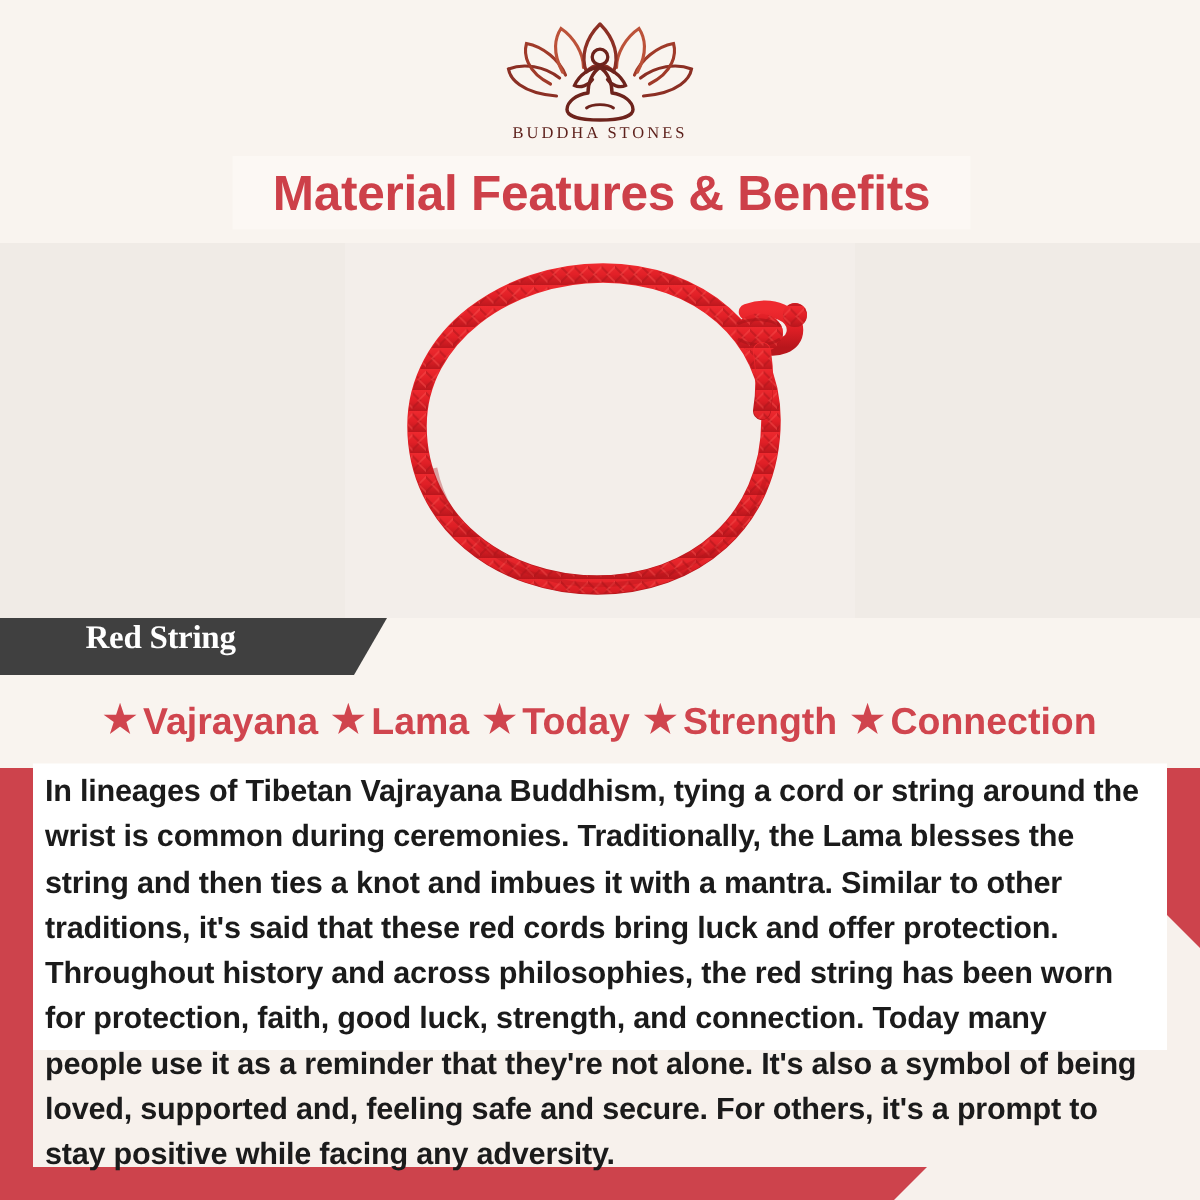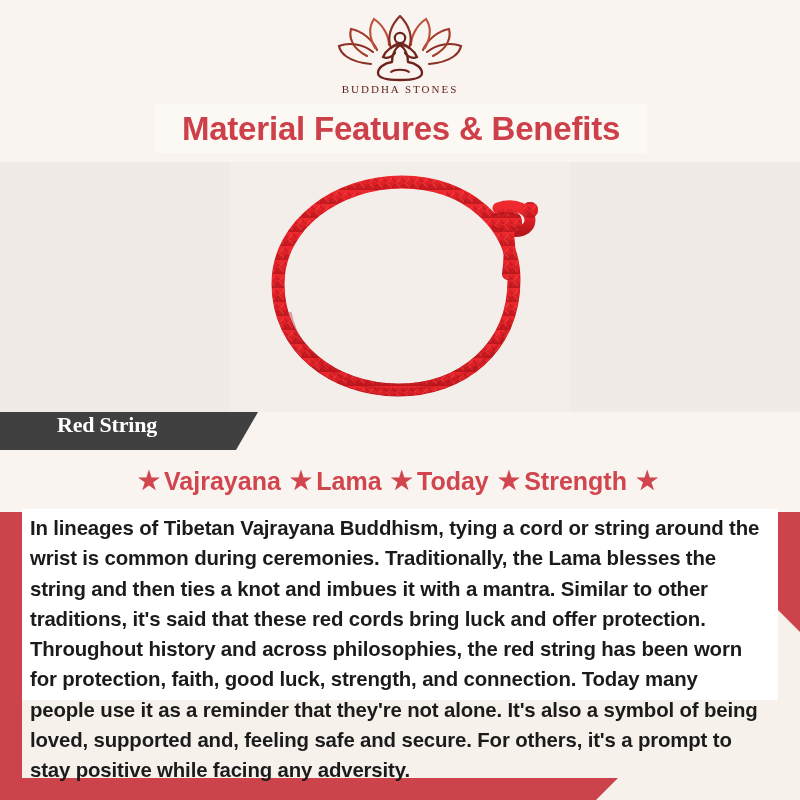--- a/index.html
+++ b/index.html
@@ -311,20 +311,21 @@
     <span class="benefit">
       <span class="star-glyph">★</span>
       <span>Today</span>
     </span>
     <span class="benefit">
       <span class="star-glyph">★</span>
       <span>Strength</span>
     </span>
     <span class="benefit">
       <span class="star-glyph">★</span>
+      <span>Connection</span>
     </span>
   </div>
 
   <div id="description-panel">
     <p id="description-text">In lineages of Tibetan Vajrayana Buddhism, tying a cord or string around the wrist is common during ceremonies. Traditionally, the Lama blesses the string and then ties a knot and imbues it with a mantra. Similar to other traditions, it's said that these red cords bring luck and offer protection. Throughout history and across philosophies, the red string has been worn for protection, faith, good luck, strength, and connection. Today many people use it as a reminder that they're not alone. It's also a symbol of being loved, supported and, feeling safe and secure. For others, it's a prompt to stay positive while facing any adversity.</p>
   </div>
 
 </div>
 
 </body></html>

